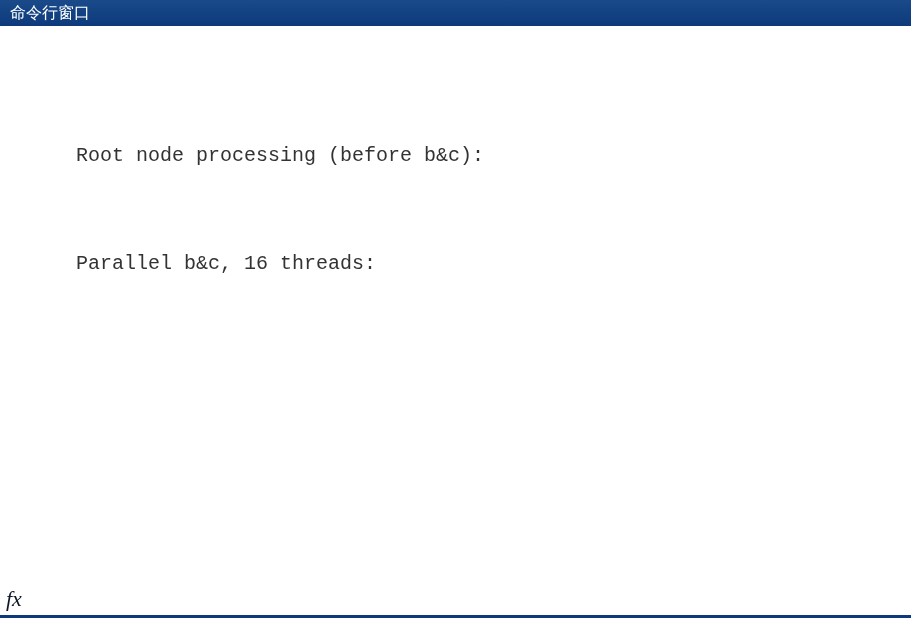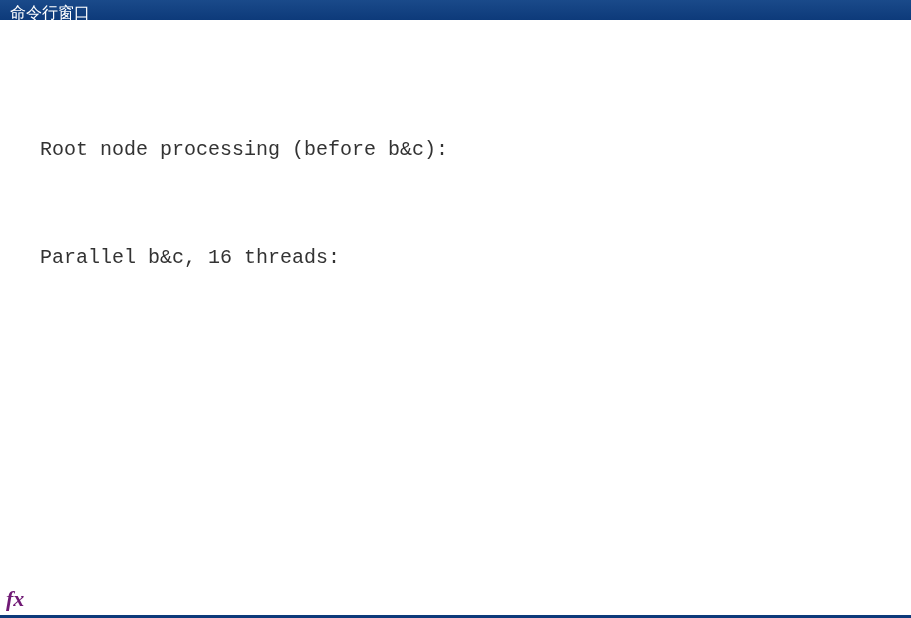--- a/index.html
+++ b/index.html
@@ -13,45 +13,46 @@
       font-family: "SimSun", "Microsoft YaHei", sans-serif;
       background: #ffffff;
       overflow: hidden;
       position: relative;
     }
     .titlebar {
       background: linear-gradient(to bottom, #1a4a8a 0%, #0d3a7a 100%);
       color: #ffffff;
       padding: 4px 10px;
       font-size: 16px;
-      height: 20px;
+      height: 26px;
       line-height: 18px;
     }
     .console-area {
       padding: 40px 0 0 40px;
       font-family: "SimSun", "NSimSun", "Courier New", monospace;
       font-size: 20px;
       line-height: 1.8;
       color: #333333;
       white-space: pre;
       height: calc(100% - 26px);
       overflow: hidden;
     }
     .console-line {
       white-space: pre;
+      margin-left: 36px;
     }
     .fx-icon {
       position: absolute;
       left: 6px;
       bottom: 6px;
       font-family: "Times New Roman", serif;
       font-size: 22px;
       font-style: italic;
-      font-weight: bold;
-      color: #701a75;
+      font-weight: normal;
+      color: #0f172a;
     }
     .bottom-border {
       position: absolute;
       bottom: 0;
       left: 0;
       right: 0;
       height: 3px;
       background: #0d3a7a;
     }
   </style>

